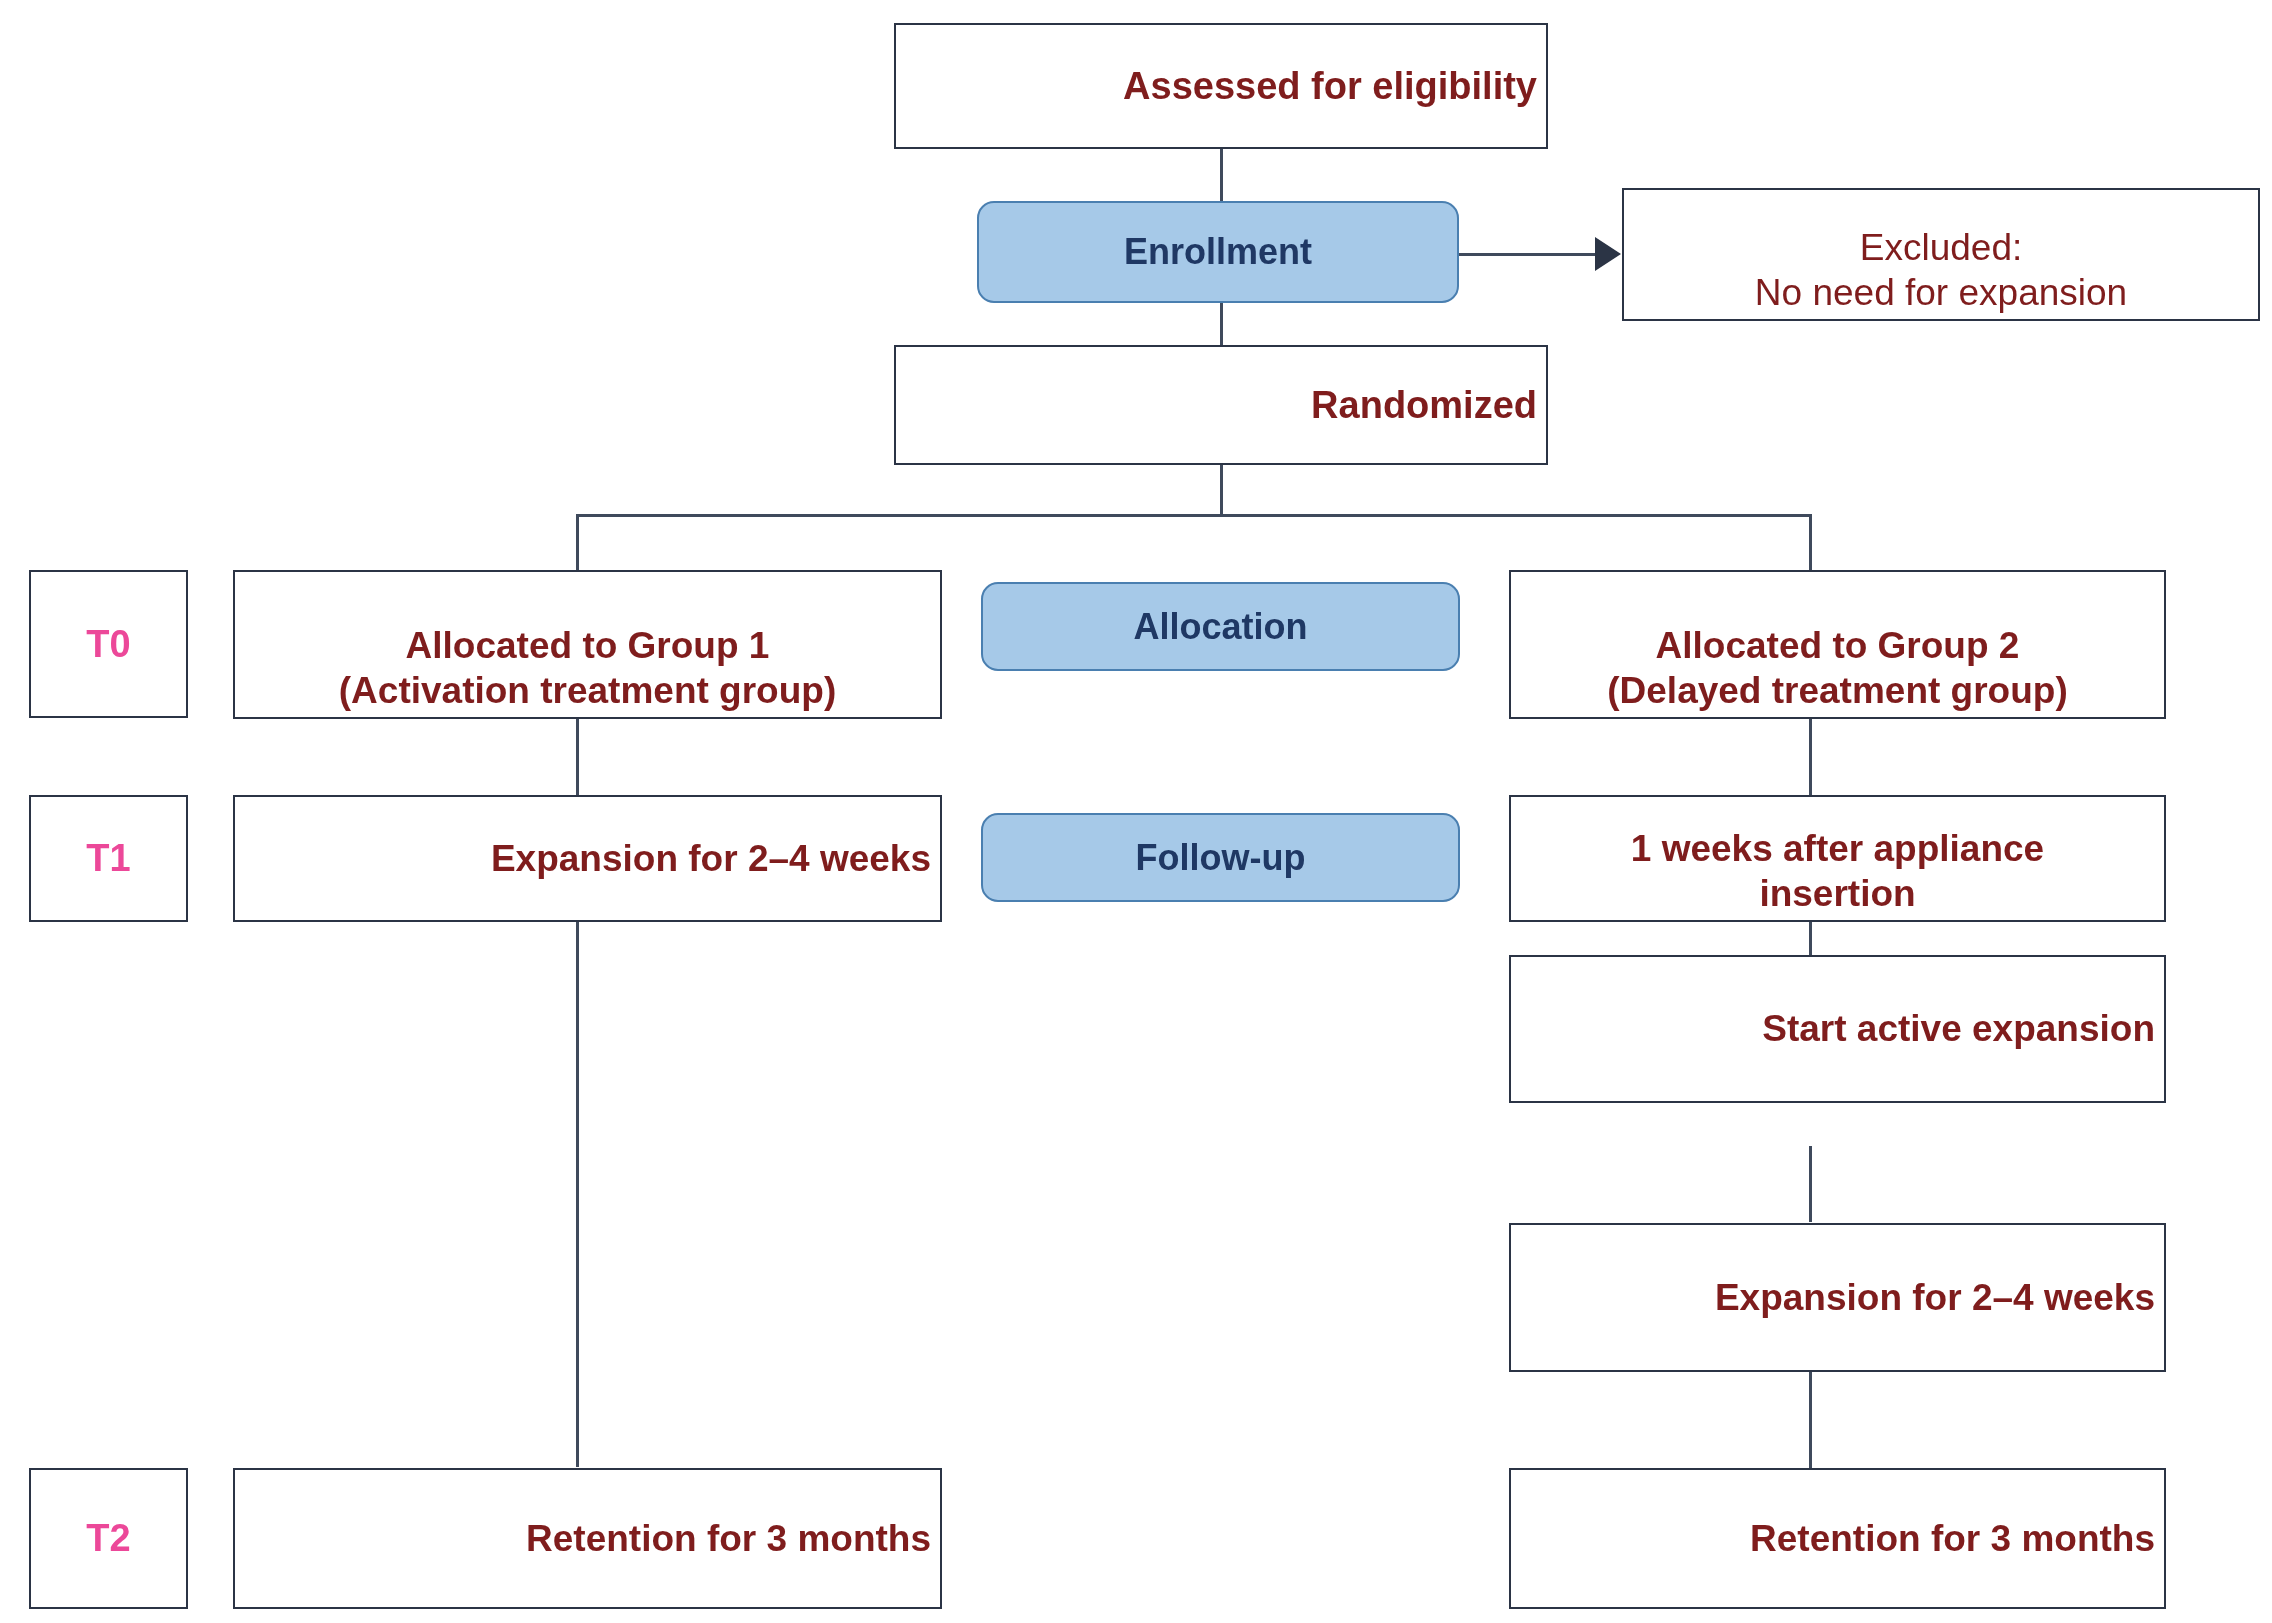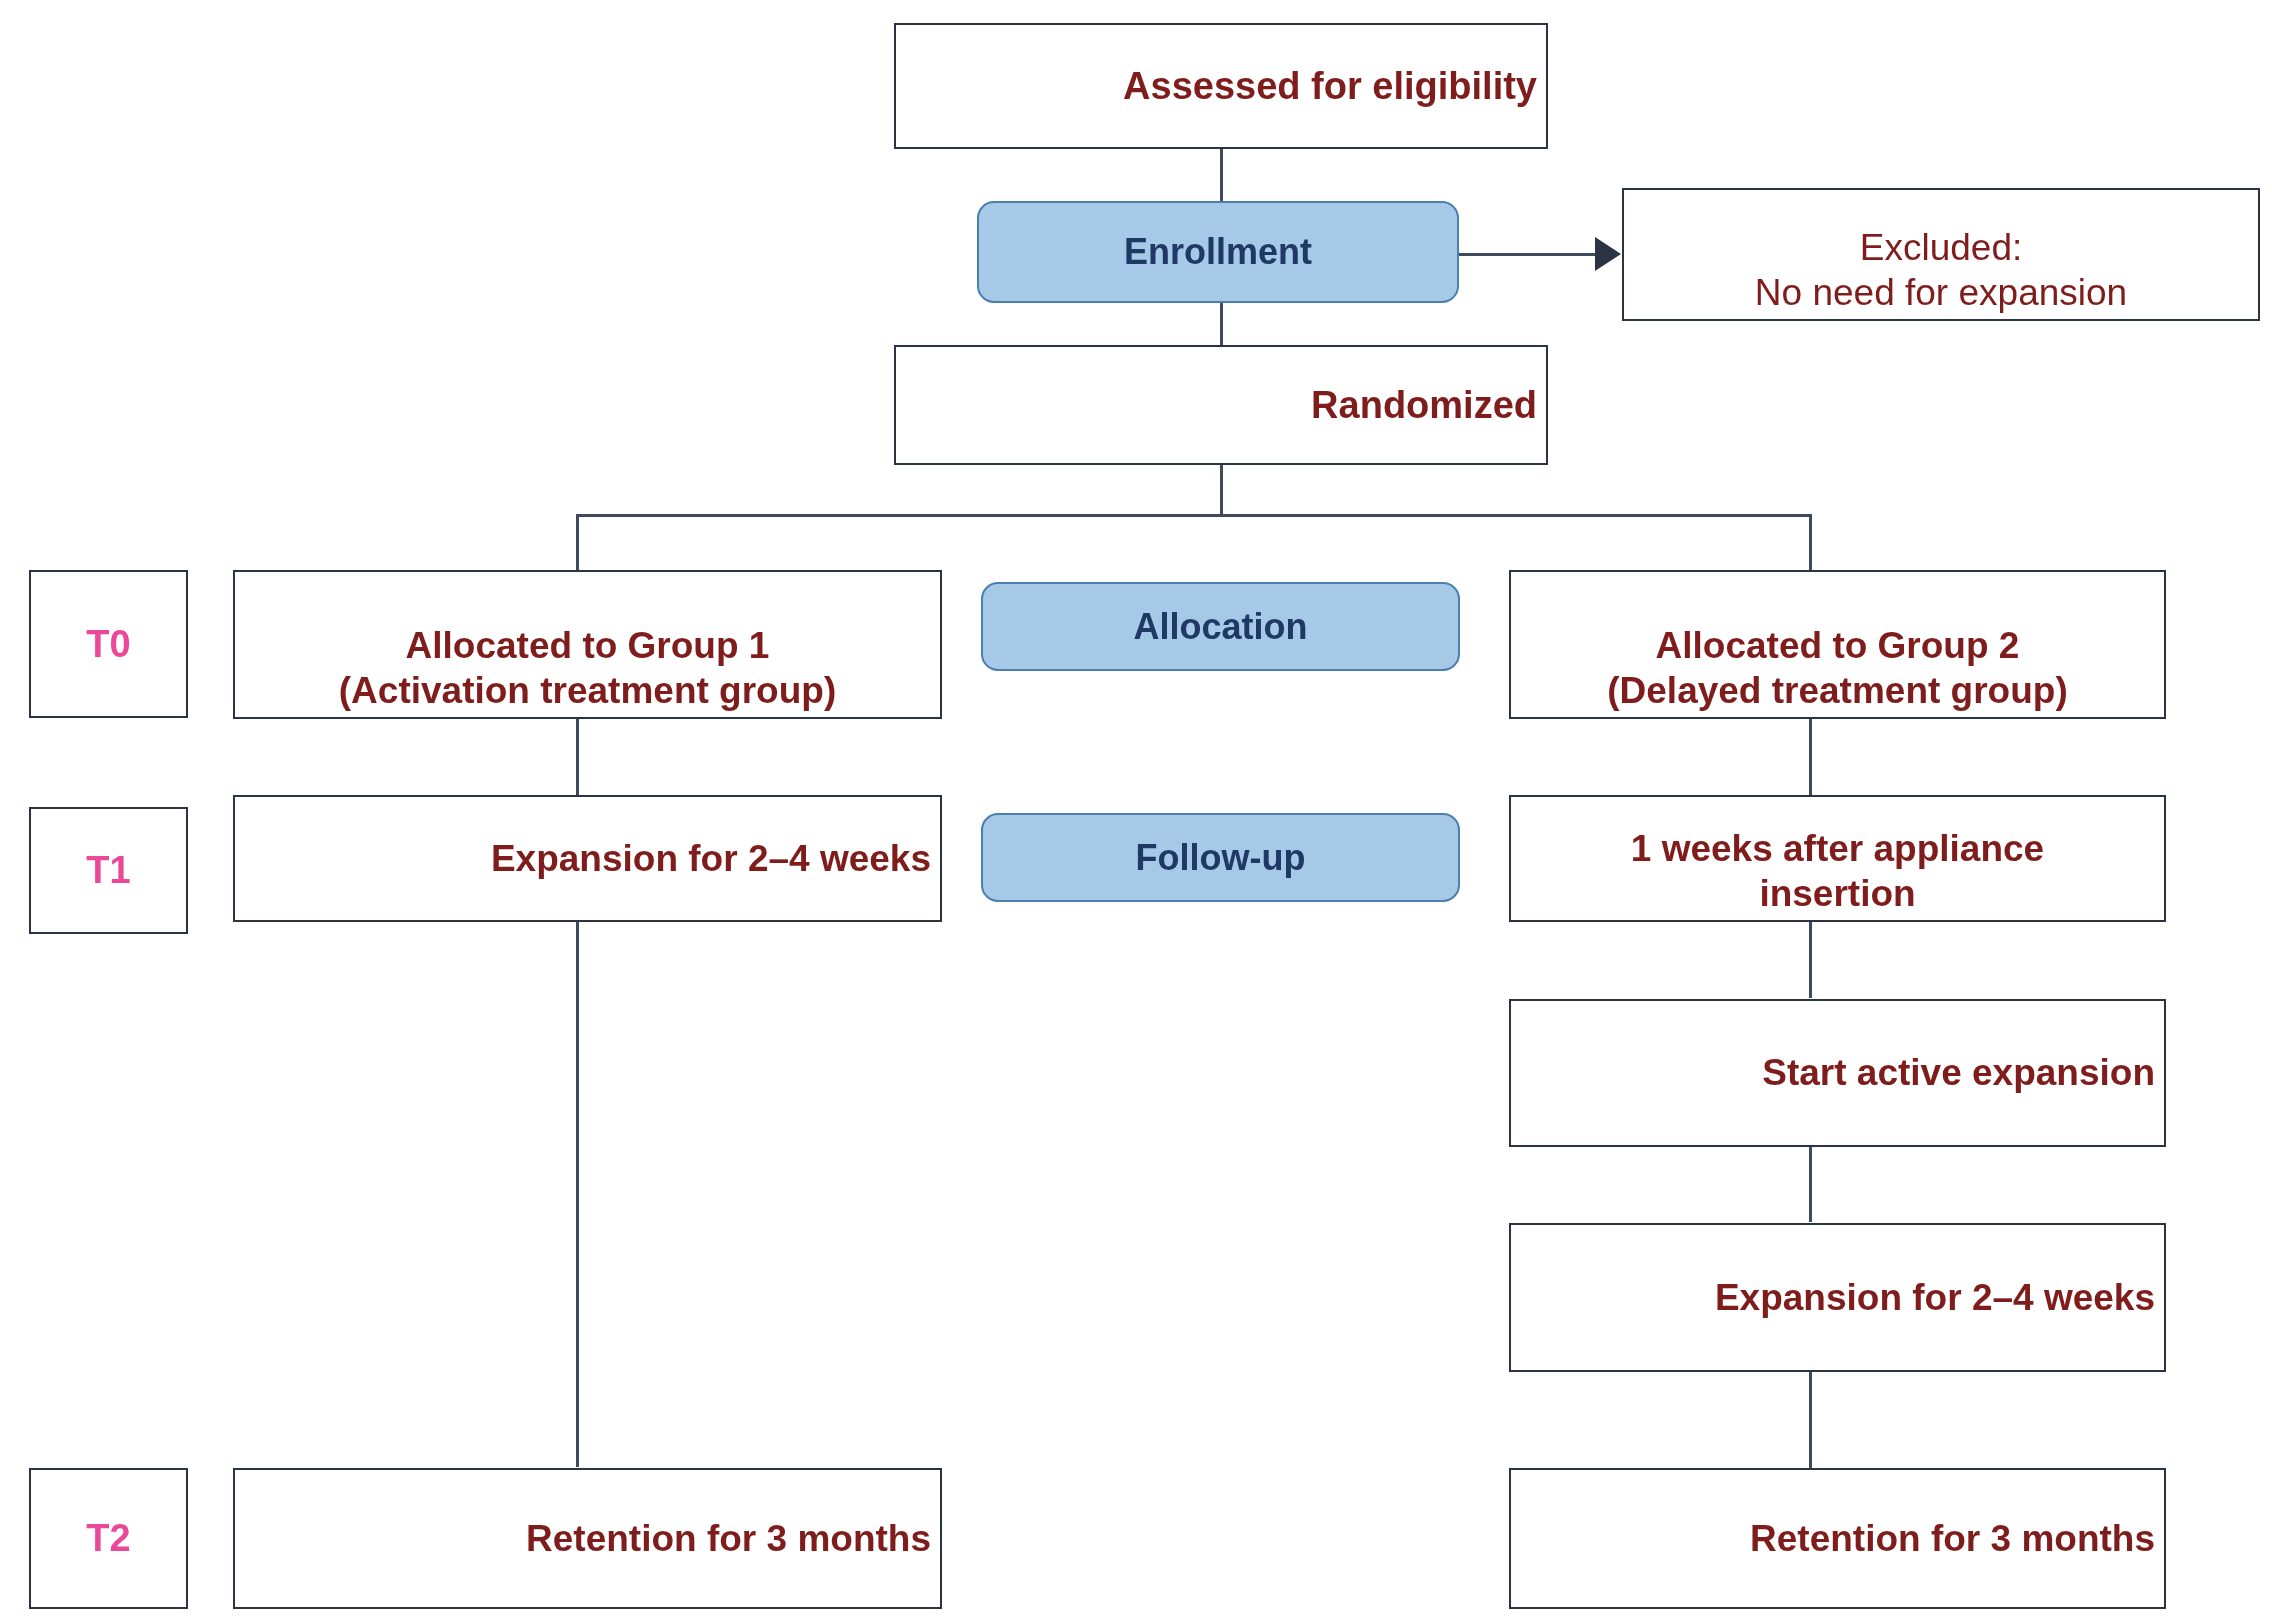--- a/index.html
+++ b/index.html
@@ -117,21 +117,21 @@
     <span class="ln">No need for expansion</span>
   </div>
 
   <div class="node" style="left:894px; top:345px; width:654px; height:120px; font-size:38px;">
     <span class="ln">Randomized</span>
   </div>
 
   <div class="tlabel" style="left:29px; top:570px; width:159px; height:148px; font-size:38px;">
     <span>T0</span>
   </div>
-  <div class="tlabel" style="left:29px; top:795px; width:159px; height:127px; font-size:38px;margin-top:12px;">
+  <div class="tlabel" style="left:29px; top:795px; width:159px; height:127px; font-size:38px;">
     <span>T1</span>
   </div>
   <div class="tlabel" style="left:29px; top:1468px; width:159px; height:141px; font-size:38px;">
     <span>T2</span>
   </div>
 
   <div class="badge" style="left:981px; top:582px; width:479px; height:89px; font-size:36px;">
     <span>Allocation</span>
   </div>
 
@@ -155,21 +155,21 @@
   <div class="node" style="left:1509px; top:570px; width:657px; height:149px; font-size:37px; flex-direction:column;">
     <span class="ln">Allocated to Group 2</span>
     <span class="ln">(Delayed treatment group)</span>
   </div>
 
   <div class="node" style="left:1509px; top:795px; width:657px; height:127px; font-size:37px; flex-direction:column;">
     <span class="ln">1 weeks after appliance</span>
     <span class="ln">insertion</span>
   </div>
 
-  <div class="node" style="left:1509px; top:999px; width:657px; height:148px; font-size:37px;">
+  <div class="node" style="left:1509px; top:955px; width:657px; height:148px; font-size:37px;">
     <span class="ln">Start active expansion</span>
   </div>
 
   <div class="node" style="left:1509px; top:1223px; width:657px; height:149px; font-size:37px;">
     <span class="ln">Expansion for 2–4 weeks</span>
   </div>
 
   <div class="node" style="left:1509px; top:1468px; width:657px; height:141px; font-size:37px;">
     <span class="ln">Retention for 3 months</span>
   </div>

